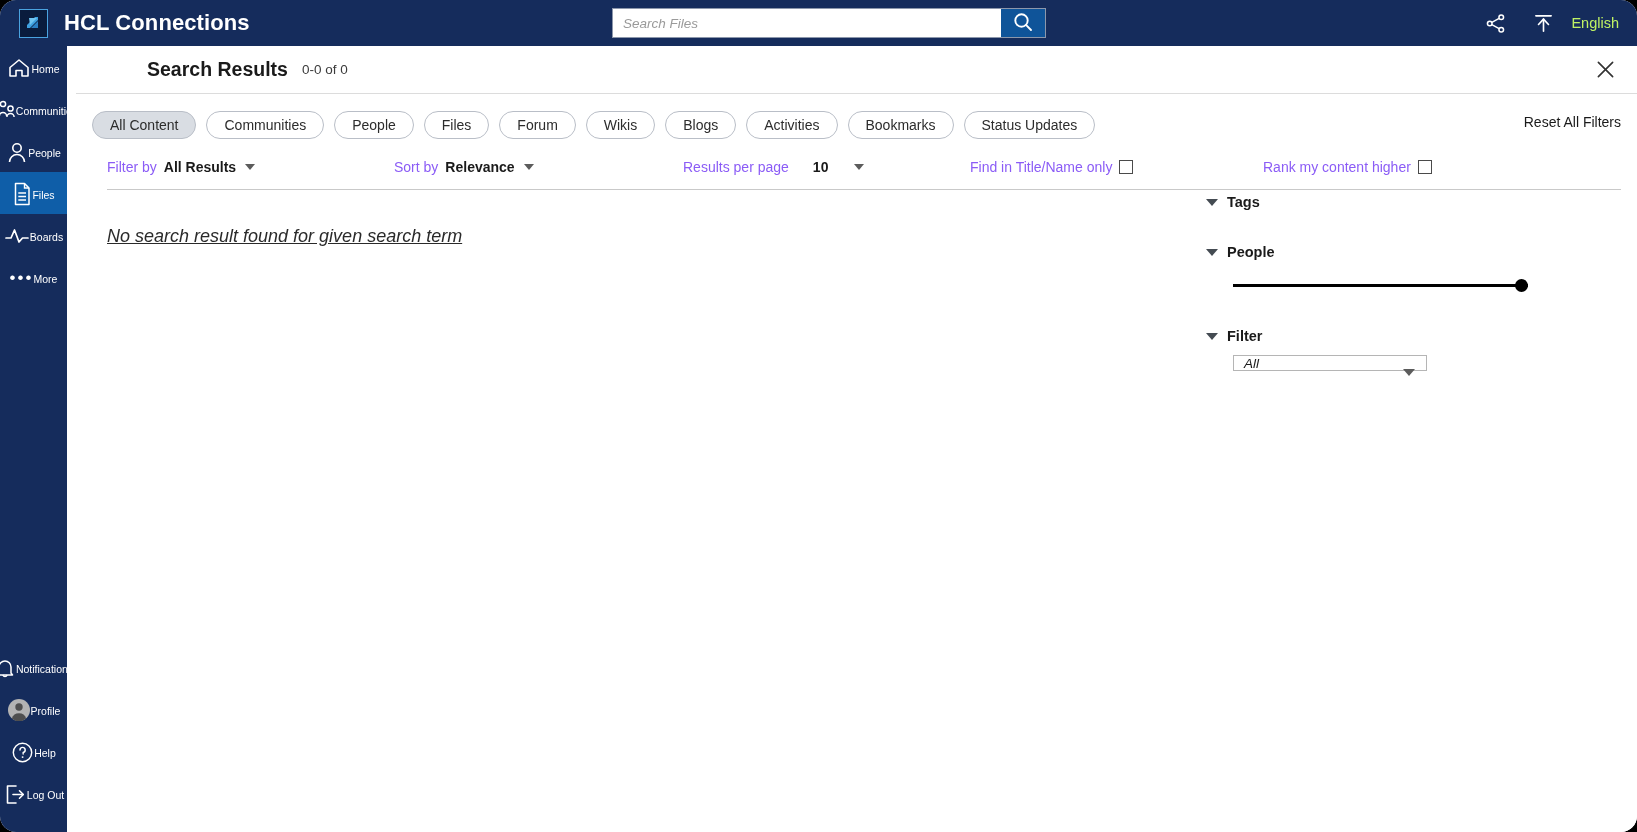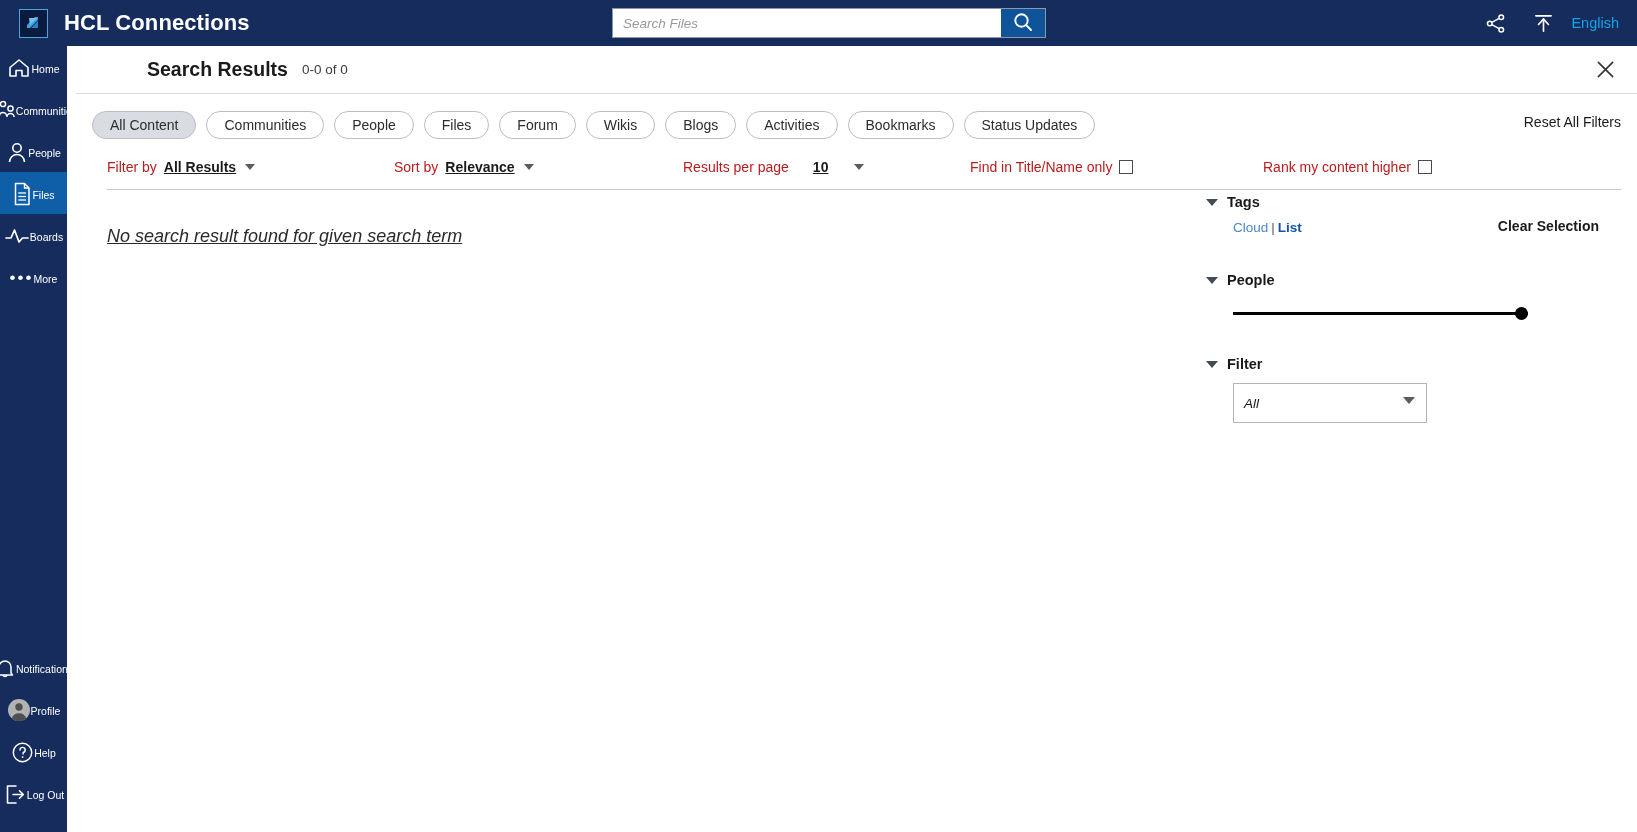--- a/index.html
+++ b/index.html
@@ -8,20 +8,21 @@
     width: 1637px; height: 832px;
     background: #000;
     font-family: "Liberation Sans", sans-serif;
     overflow: hidden;
   }
   #app {
     position: relative;
     width: 1637px; height: 832px;
     background: #ffffff;
     overflow: hidden;
+    border-radius: 16px;
   }
 
   
   .topbar {
     position: absolute; top: 0; left: 0;
     width: 1637px; height: 46px;
     background: #152c5c;
     display: flex; align-items: center;
   }
   .brand-logo {
@@ -72,21 +73,21 @@
     position: absolute; right: 0; top: 0;
     height: 46px;
     display: flex; align-items: center; gap: 0px;
   }
   .top-icon {
     width: 48px; height: 46px;
     display: flex; align-items: center; justify-content: center;
     cursor: pointer;
   }
   .lang {
-    color: #0ea5e9;
+    color: #bef264;
     font-size: 14.5px;
     margin-right: 18px; margin-left: 4px;
     cursor: pointer;
     white-space: nowrap;
   }
 
   
   .rail {
     position: absolute;
     left: 0; top: 46px;
@@ -185,22 +186,22 @@
     height: 31px;
     border-bottom: 1px solid #c9c9c9;
     font-size: 14px;
     color: #5c5c5c;
   }
   .tb-group {
     position: absolute; top: 0;
     display: flex; align-items: center; gap: 7px;
     white-space: nowrap;
   }
-  .tb-label { color: #b91c1c; font-size: 14px; }
-  .tb-value { color: #1a1a1a; font-size: 14px; font-weight: bold; text-decoration: underline; }
+  .tb-label { color: #8b5cf6; font-size: 14px; }
+  .tb-value { color: #1a1a1a; font-size: 14px; font-weight: bold; }
   .caret-down {
     width: 0; height: 0;
     border-left: 5px solid transparent;
     border-right: 5px solid transparent;
     border-top: 6px solid #5c5c5c;
     margin-left: 2px;
     cursor: pointer;
   }
   .cb {
     width: 14px; height: 14px;
@@ -265,21 +266,21 @@
     width: 295px; height: 3px; background: #000;
   }
   .slider-thumb {
     position: absolute; right: 0; top: 1px;
     width: 13px; height: 13px; border-radius: 50%;
     background: #000;
   }
   .sel-wrap {
     margin: 11px 0 0 27px;
     position: relative;
-    width: 194px; height: 40px;
+    width: 194px; height: 16px;
     border: 1px solid #b5b5b5;
     background: #fff;
     display: flex; align-items: center;
     cursor: pointer;
   }
   .sel-value {
     margin-left: 10px;
     font-size: 13.5px; font-style: italic; color: #1a1a1a;
   }
   .sel-caret {
@@ -506,24 +507,20 @@
 
     <div class="no-results">No search result found for given search term</div>
 
     <div class="filters">
 
       <div class="f-section">
         <div class="f-head">
           <span class="tri"></span>
           <span class="f-title">Tags</span>
         </div>
-        <div class="tags-row">
-          <span class="lnk">Cloud</span><span class="sep">|</span><span class="lnk active">List</span>
-          <span class="clear-sel">Clear Selection</span>
-        </div>
       </div>
 
       <div class="spacer-20"></div>
 
       <div class="f-section">
         <div class="f-head">
           <span class="tri"></span>
           <span class="f-title">People</span>
         </div>
         <div class="slider">

